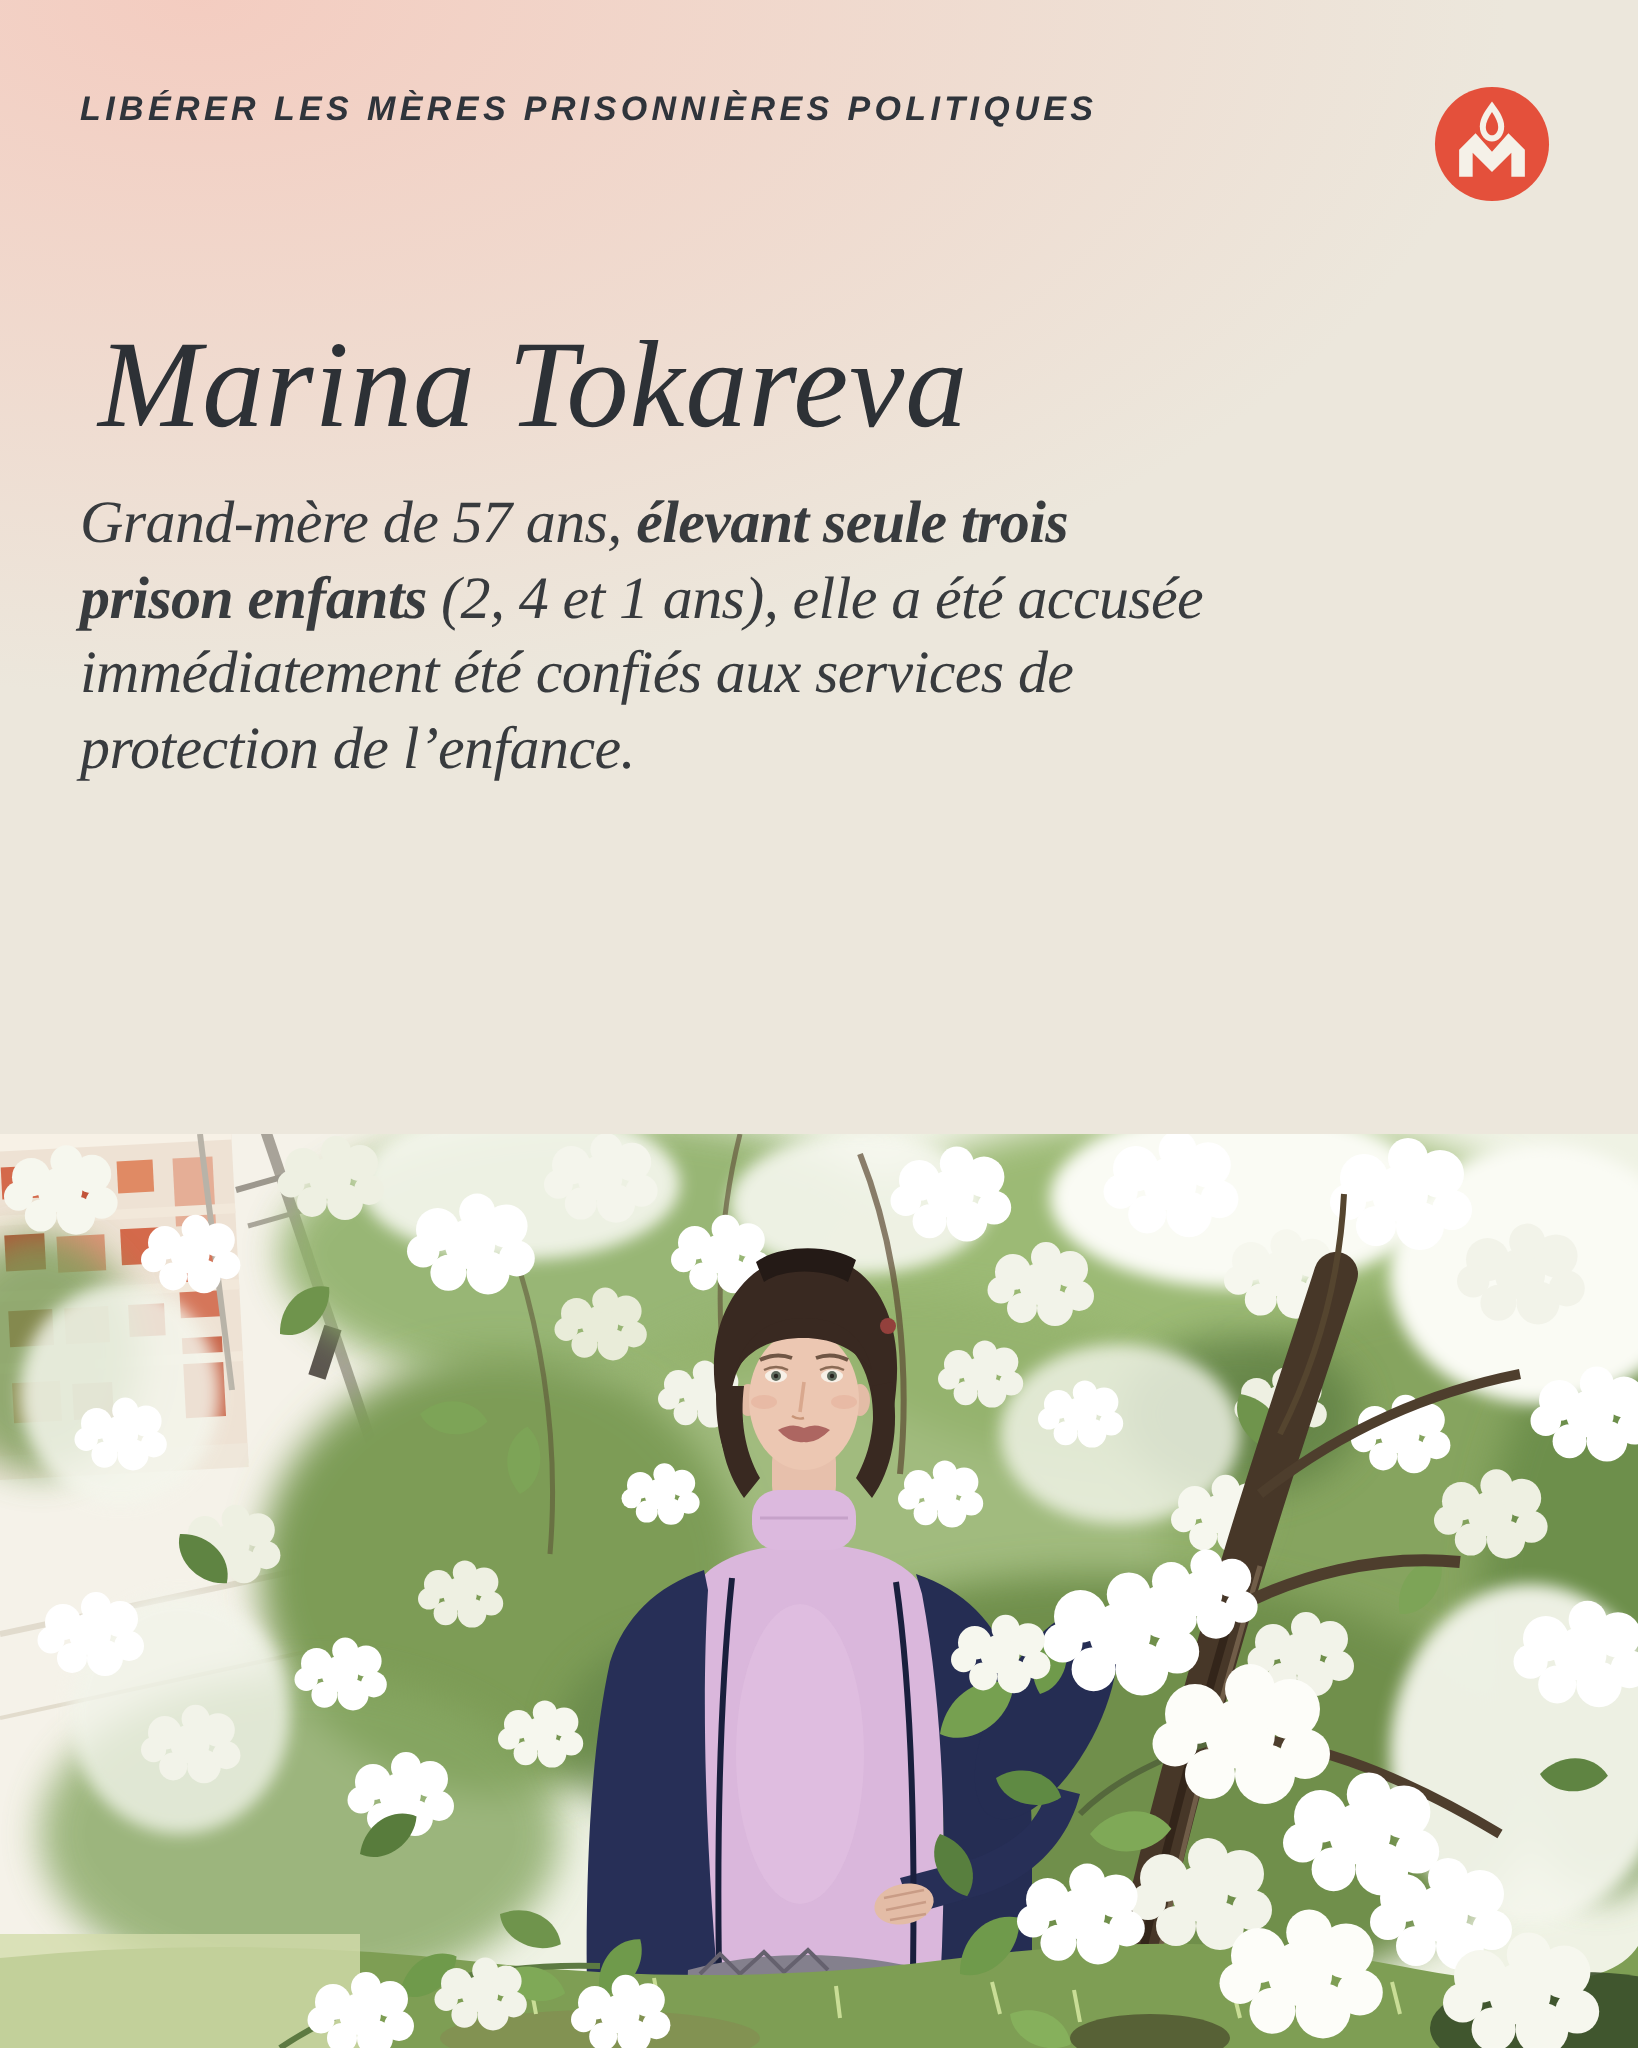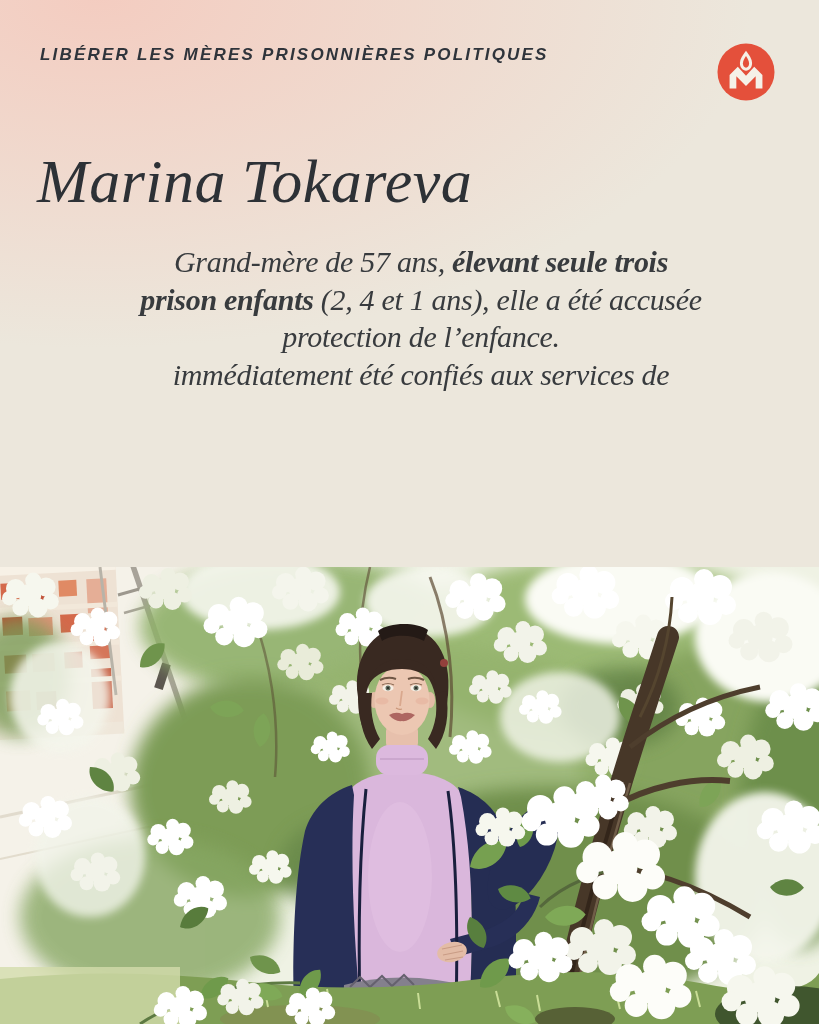--- a/index.html
+++ b/index.html
@@ -10,29 +10,29 @@
       #ece7dc;
     font-family:"Liberation Serif", serif;color:#34383d;font-style:italic;
   }
   .campaign{
     position:absolute;top:45px;left:40px;
     font-family:"Liberation Sans", sans-serif;font-weight:700;
     font-size:17px;letter-spacing:2.2px;color:#2f343b;white-space:nowrap;
   }
   .logo{position:absolute;top:42px;right:44px;width:58px;height:60px;}
   .person-name{
-    position:absolute;top:146px;left:37px;margin:0;
+    position:absolute;top:146px;left:37px;margin:12px;
     font-family:"Liberation Serif", serif;font-weight:400;
     font-size:62px;letter-spacing:.5px;color:#2d3136;white-space:nowrap;
   }
   .bio{
     position:absolute;top:243px;left:40px;width:762px;
     font-size:30px;line-height:37.5px;letter-spacing:-.3px;color:#383b3e;
   }
-  .bio-line{display:block;white-space:nowrap;text-align:center;}
+  .bio-line{display:block;white-space:nowrap;}
   .bio-line strong{font-weight:700;}
   .photo{position:absolute;left:0;top:567px;width:819px;height:457px;margin:0;}
   .photo svg{display:block;}
 </style>
 </head>
 <body>
 
 <div class="poster">
 
   <div class="campaign">LIBÉRER LES MÈRES PRISONNIÈRES POLITIQUES</div>
@@ -44,22 +44,22 @@
       <path d="M30,8 C33.4,12.5 36.3,16.6 36.3,20.8 C36.3,25.7 33.3,28.7 30,28.7 C26.7,28.7 23.7,25.7 23.7,20.8 C23.7,16.6 26.6,12.5 30,8 Z" fill="#f5f1e8"></path>
       <path d="M30,13.5 C31.9,16.4 33.2,18.9 33.2,21.2 C33.2,23.8 31.7,25.5 30,25.5 C28.3,25.5 26.8,23.8 26.8,21.2 C26.8,18.9 28.1,16.4 30,13.5 Z" fill="#e4503b"></path>
     </svg>
   </div>
 
   <h1 class="person-name">Marina Tokareva</h1>
 
   <div class="bio">
     <span class="bio-line"><span>Grand-mère de 57 ans, </span><strong>élevant seule trois</strong></span>
     <span class="bio-line"><strong>prison enfants</strong><span> (2, 4 et 1 ans), elle a été accusée</span></span>
+    <span class="bio-line">immédiatement été confiés aux services de</span>
     <span class="bio-line">protection de l’enfance.</span>
-    <span class="bio-line">immédiatement été confiés aux services de</span>
   </div>
 
   <figure class="photo">
     <svg width="819" height="457" viewBox="0 0 819 457">
       <defs>
         <filter id="b7" x="-60%" y="-60%" width="220%" height="220%">
             <feGaussianBlur stdDeviation="9"></feGaussianBlur>
           </filter>
         <filter id="b3" x="-60%" y="-60%" width="220%" height="220%">
             <feGaussianBlur stdDeviation="4"></feGaussianBlur>

